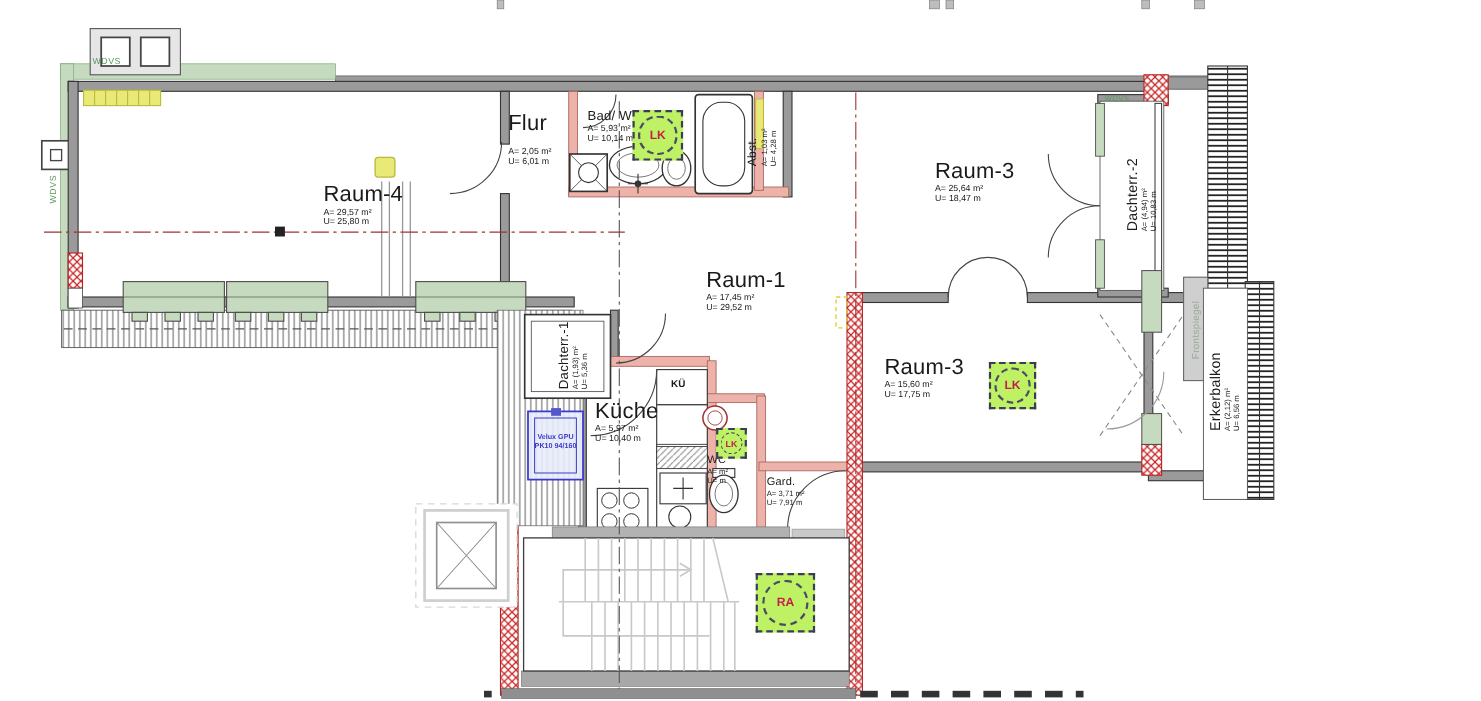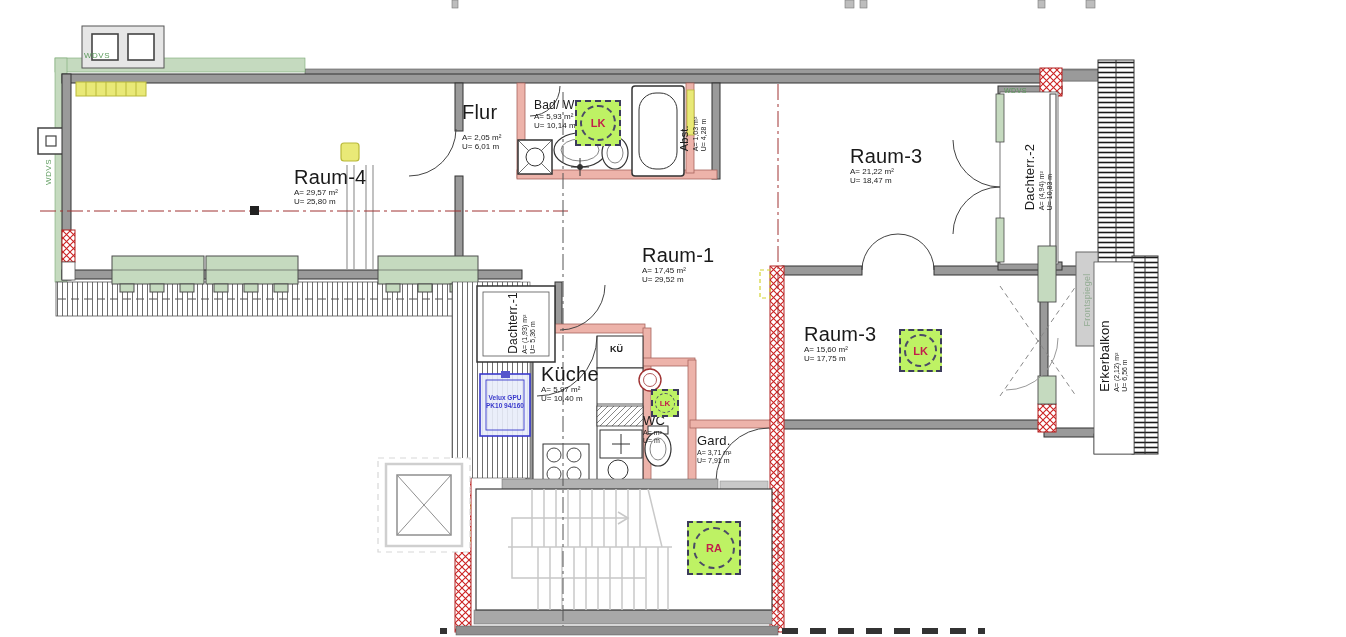--- a/index.html
+++ b/index.html
@@ -316,21 +316,21 @@
   <div class="rname" style="font-size:11px;">Abst.</div>
   <div class="rstats" style="font-size:7px; line-height:7.5px;">
         <span>A= 1,03 m²</span>
         <span>U= 4,28 m</span>
       </div>
 </div>
 
 <div class="ov rl" style="left:850px; top:146px;">
   <div class="rname">Raum-3</div>
   <div class="rstats">
-        <span>A= 21,22 m²</span>
+        <span>A= 25,64 m²</span>
         <span>U= 18,47 m</span>
       </div>
 </div>
 
 <div class="ov vl rl" style="left:1038px; top:177px;">
   <div class="rname">Dachterr.-2</div>
   <div class="rstats" style="font-size:7px; line-height:7.5px;">
         <span>A= (4,94) m²</span>
         <span>U= 10,83 m</span>
       </div>
@@ -362,29 +362,29 @@
 
 <div class="ov rl" style="left:541px; top:364px;">
   <div class="rname">Küche</div>
   <div class="rstats">
         <span>A= 5,97 m²</span>
         <span>U= 10,40 m</span>
       </div>
 </div>
 
 <div class="ov rl" style="left:643px; top:414px;">
-  <div class="rname" style="font-size:13px;">WC</div>
+  <div class="rname" style="font-size:10px;">WC</div>
   <div class="rstats" style="font-size:7px; line-height:7.5px;">
         <span>A= m²</span>
         <span>U= m</span>
       </div>
 </div>
 
 <div class="ov rl" style="left:697px; top:434px;">
-  <div class="rname" style="font-size:13px;">Gard.</div>
+  <div class="rname" style="font-size:10px;">Gard.</div>
   <div class="rstats" style="font-size:7px; line-height:7.5px;">
         <span>A= 3,71 m²</span>
         <span>U= 7,91 m</span>
       </div>
 </div>
 
 <div class="ov vl rl" style="left:1113px; top:356px;">
   <div class="rname">Erkerbalkon</div>
   <div class="rstats" style="font-size:7px; line-height:7.5px;">
         <span>A= (2,12) m²</span>

